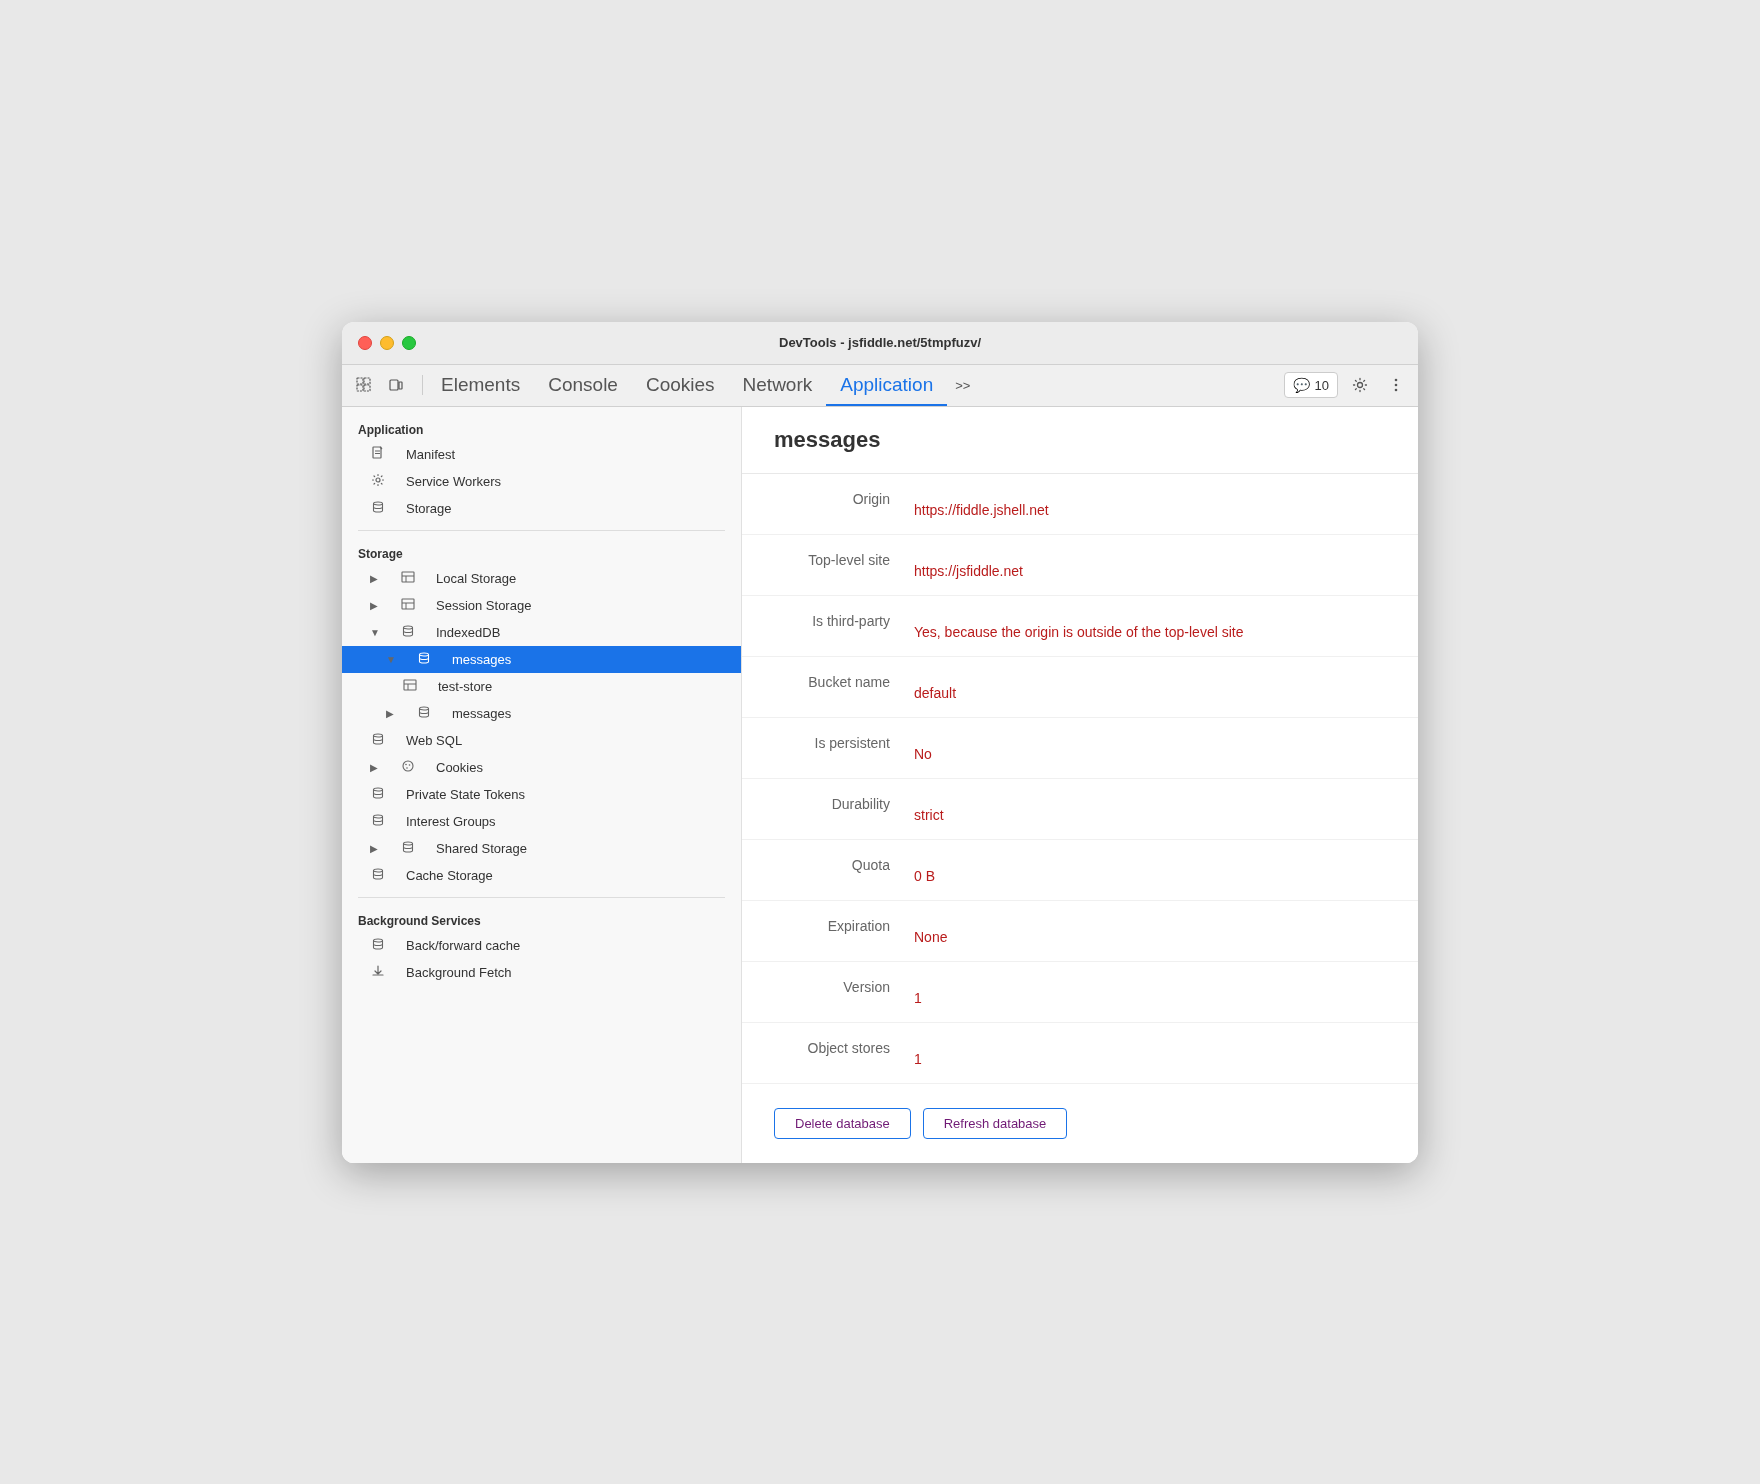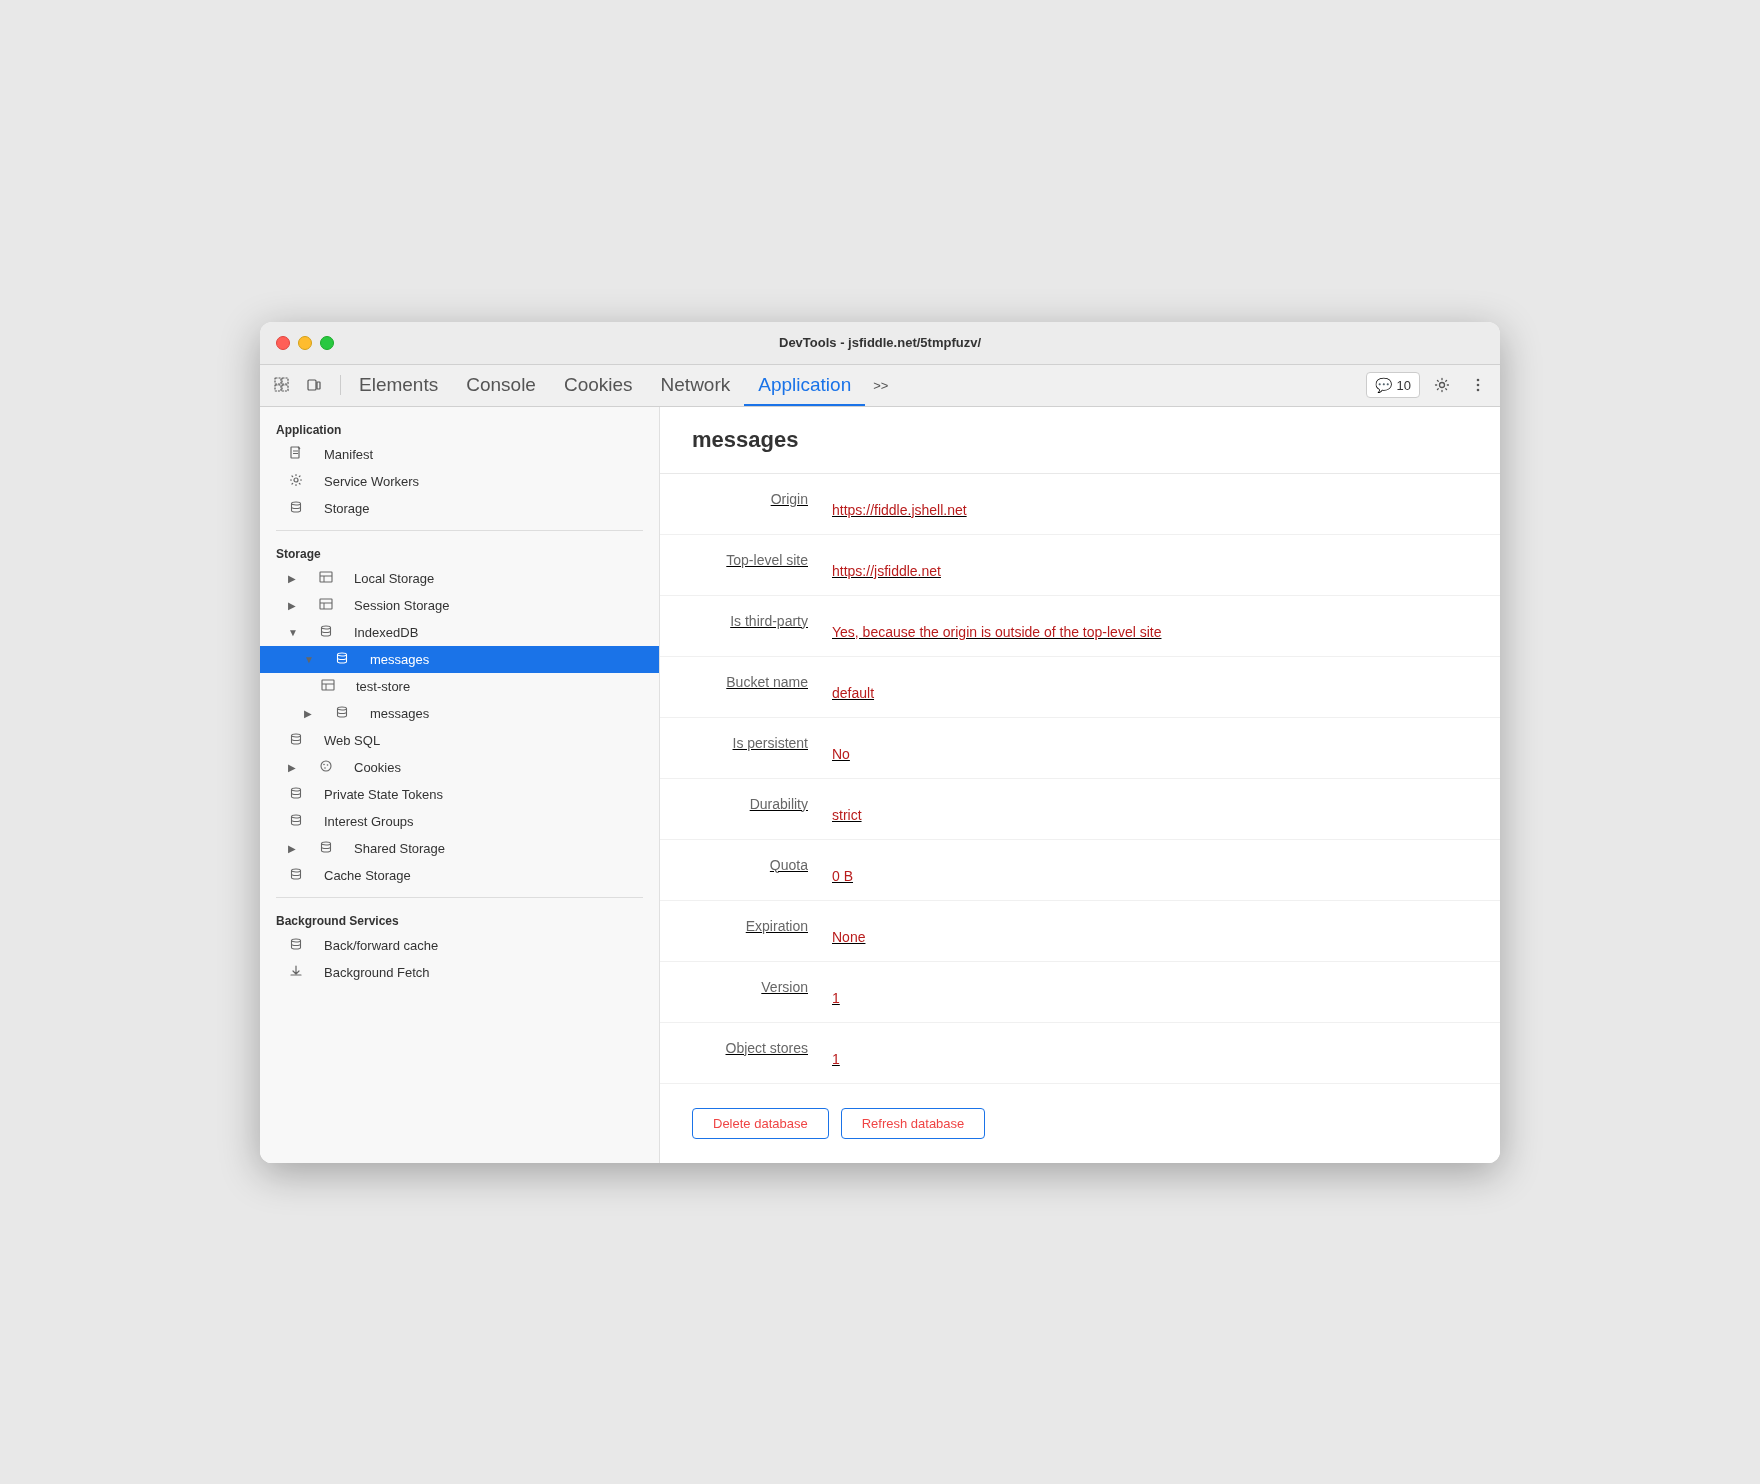--- a/index.html
+++ b/index.html
@@ -5,21 +5,21 @@
     * { box-sizing: border-box; margin: 0; padding: 0; }
     body {
       background: #e8e8e8;
       display: flex;
       justify-content: center;
       align-items: center;
       min-height: 100vh;
       font-family: -apple-system, BlinkMacSystemFont, 'Helvetica Neue', Arial, sans-serif;
     }
     .window {
-      width: 1240px;
+      width: 1076px;
       background: #f5f5f5;
       border-radius: 12px;
       box-shadow: 0 10px 40px rgba(0,0,0,0.3);
       overflow: hidden;
     }
     
     .titlebar {
       background: #ececec;
       border-bottom: 1px solid #d0d0d0;
       padding: 14px 16px;
@@ -202,21 +202,20 @@
     }
     .detail-rows {
       padding: 0;
     }
     .detail-row {
       display: flex;
       align-items: flex-start;
       padding: 16px 32px;
       border-bottom: 1px solid #f0f0f0;
       font-size: 14px;
-      text-decoration: underline;
     }
     .detail-label {
       min-width: 140px;
       color: #666;
       text-align: right;
       padding-right: 24px;
       padding-top: 1px;
     }
     .detail-value {
       color: #b91c1c;
@@ -226,21 +225,21 @@
     .detail-actions {
       padding: 24px 32px;
       display: flex;
       gap: 12px;
     }
     .action-btn {
       padding: 7px 20px;
       border: 1px solid #1a73e8;
       border-radius: 4px;
       background: white;
-      color: #ef4444;
+      color: #701a75;
       font-size: 13px;
       font-weight: 500;
       cursor: pointer;
     }
   </style>
 </head>
 <body>
 
 <div class="window">
 

